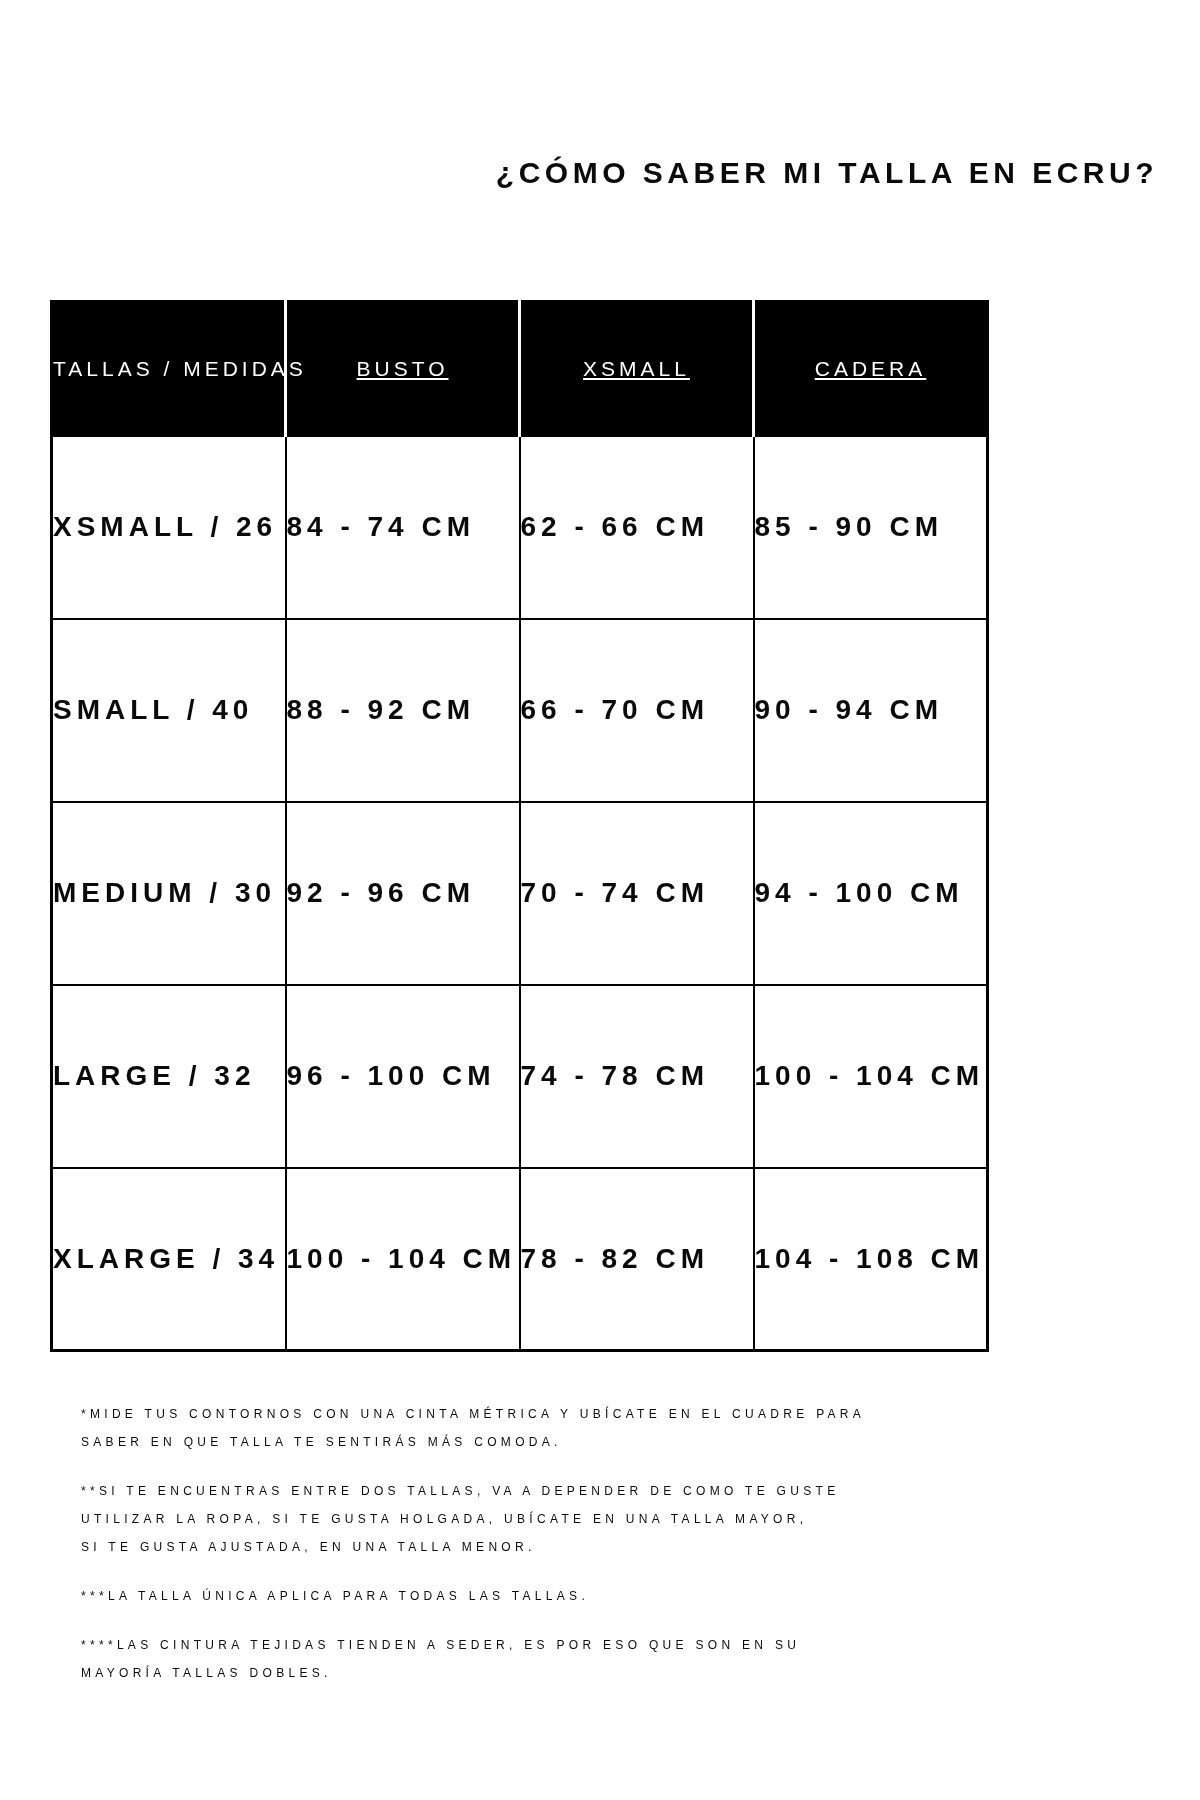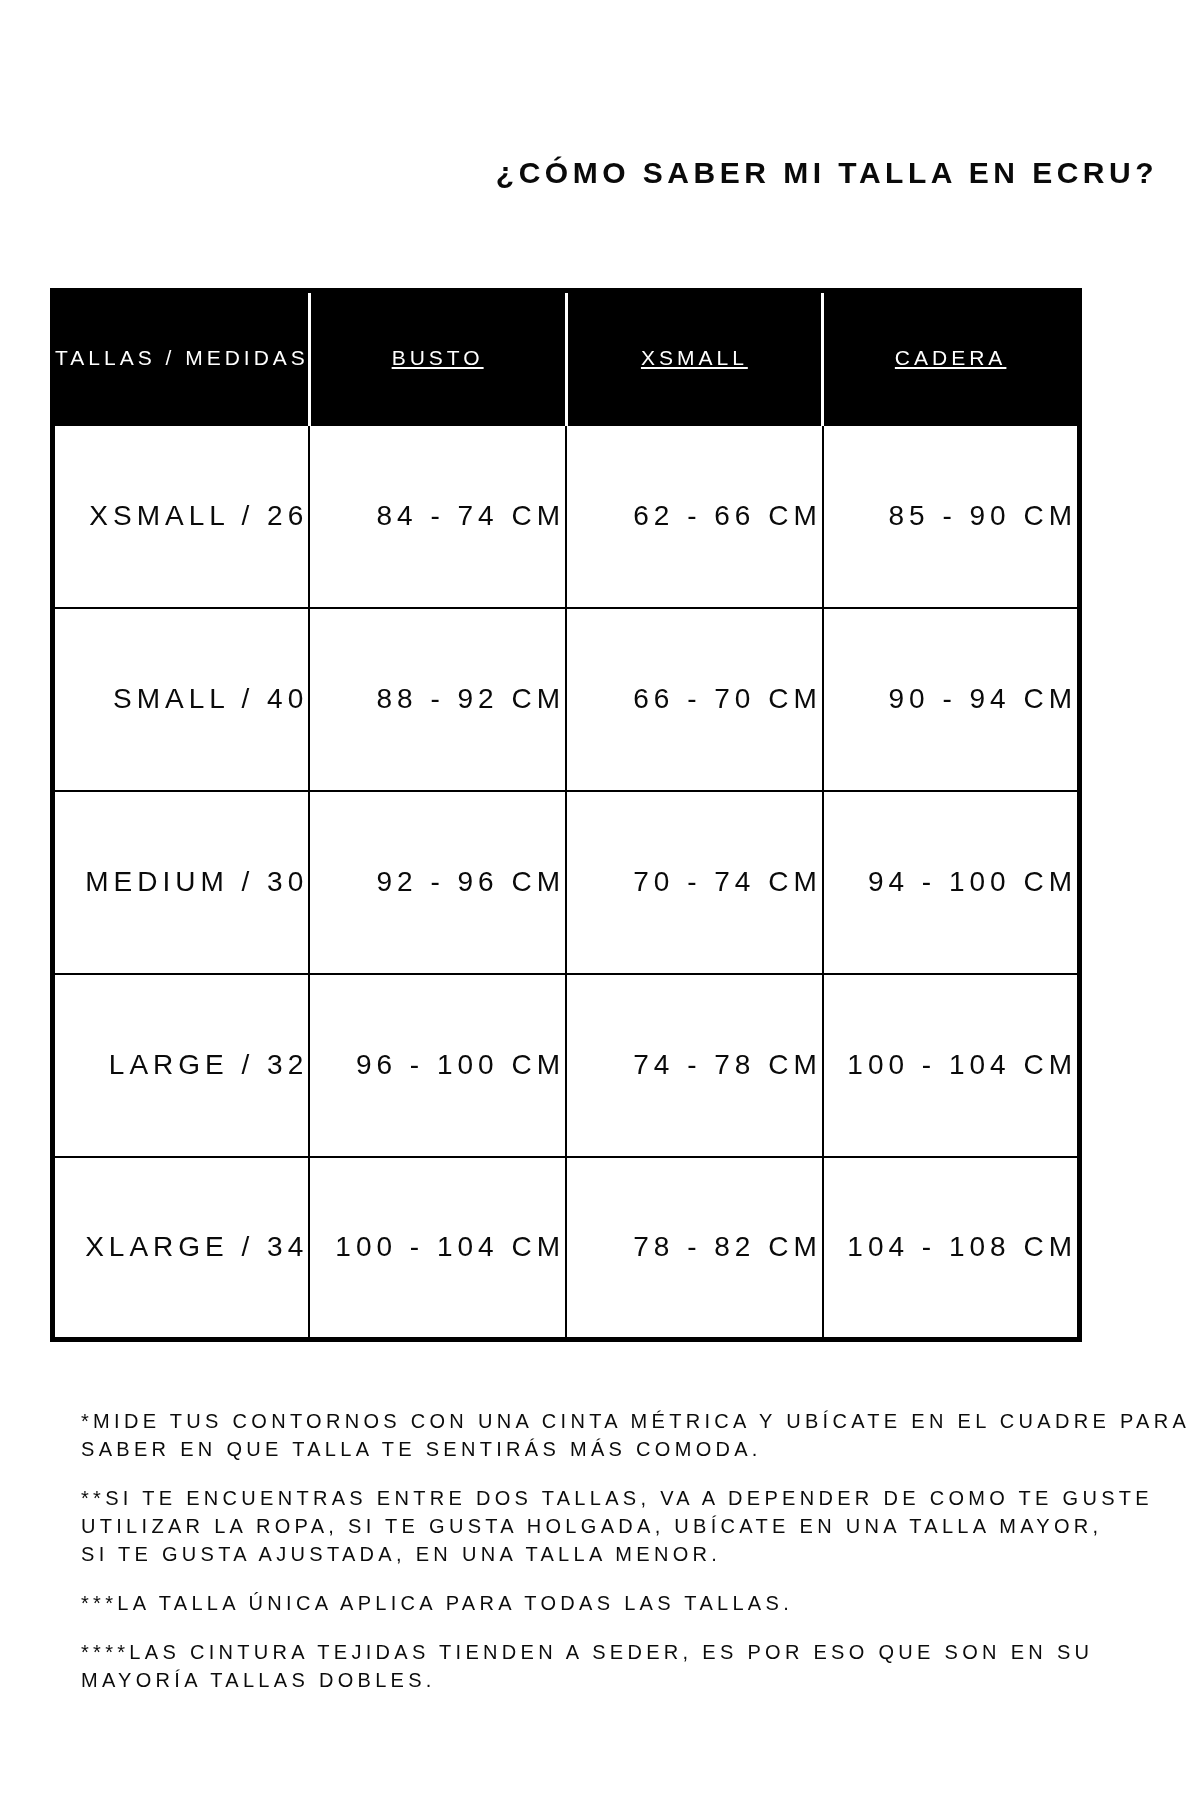--- a/index.html
+++ b/index.html
@@ -21,26 +21,26 @@
     text-align: right;
     font-size: 30px;
     font-weight: 700;
     letter-spacing: 4.5px;
     color: #0a0a0a;
     white-space: nowrap;
   }
 
   table.size-table {
     position: absolute;
-    top: 288px;
+    top: 300px;
     left: 50px;
-    width: 1032px;
+    width: 939px;
     table-layout: fixed;
     border-collapse: collapse;
-    border: 5px solid #000000;
+    border: 3px solid #000000;
   }
   .size-table col { width: 25%; }
 
   .size-table thead tr { height: 134px; }
   .size-table tbody tr { height: 183px; }
 
   .size-table th {
     background: #000000;
     color: #ffffff;
     font-weight: 400;
@@ -48,41 +48,41 @@
     letter-spacing: 4px;
     text-align: center;
     vertical-align: middle;
     border: 2px solid #000000;
     white-space: nowrap;
   }
   .size-table th + th { border-left: 3px solid #ffffff; text-decoration: underline; }
 
   .size-table td {
     font-size: 28px;
-    font-weight: 400;
+    font-weight: 700;
     letter-spacing: 5px;
     color: #0a0a0a;
-    text-align: right;
+    text-align: left;
     vertical-align: middle;
     border: 2px solid #000000;
     white-space: nowrap;
   }
 
   .footnotes {
     position: absolute;
     top: 1399px;
     left: 81px;
     width: 1030px;
     color: #0c0c0c;
   }
   .footnotes p {
-    font-size: 20px;
+    font-size: 12px;
     letter-spacing: 4.3px;
     line-height: 28px;
-    margin: 8px 0 21px 0;
+    margin: 1px 0 21px 0;
   }
   .fn-line { display: block; white-space: nowrap; }
 </style>
 </head>
 <body>
 
 <div class="page">
 
   <h1 class="title">¿CÓMO SABER MI TALLA EN ECRU?</h1>
 

